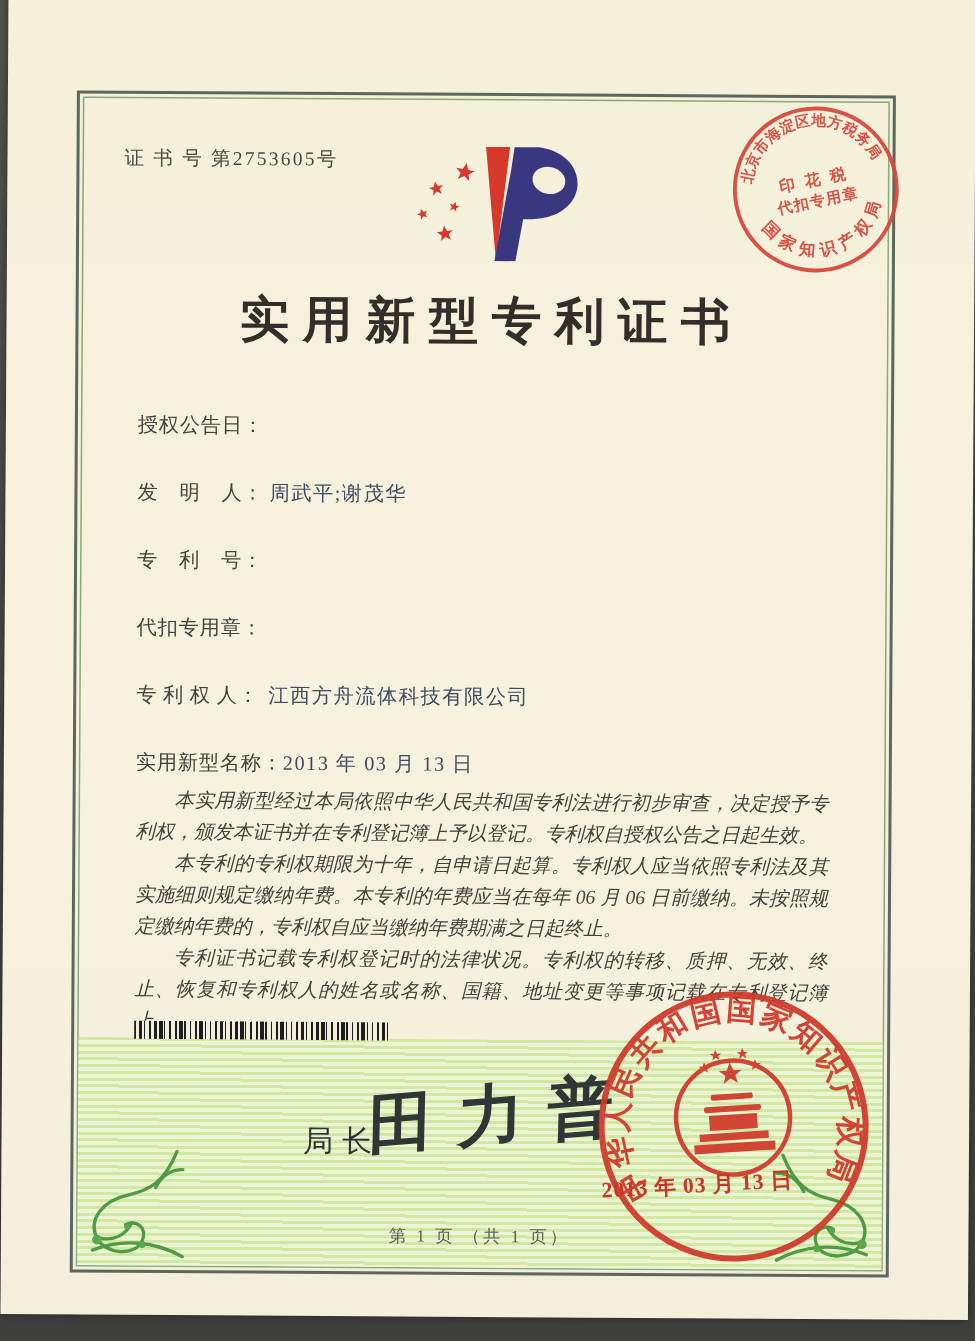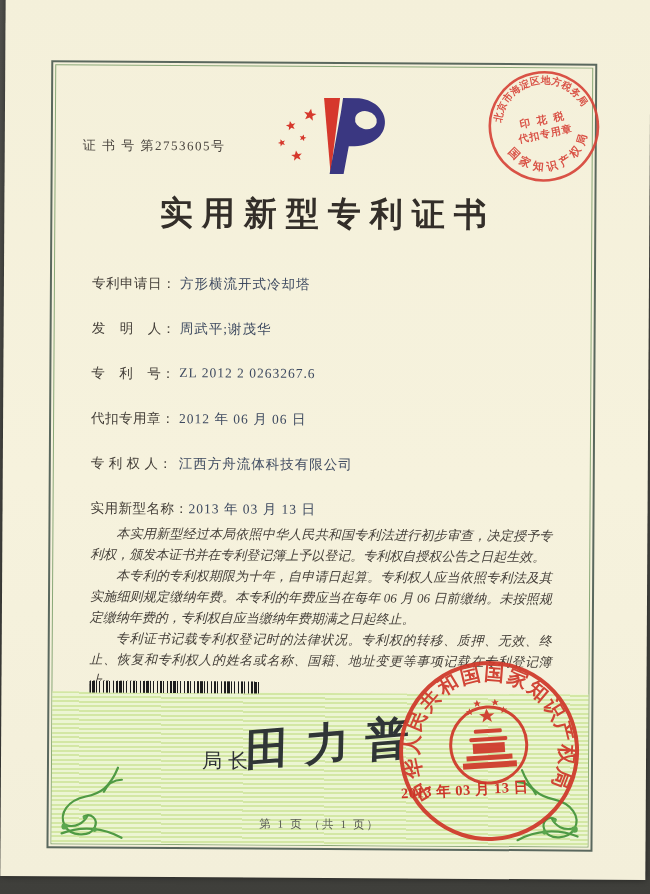--- a/index.html
+++ b/index.html
@@ -24,21 +24,21 @@
   .frame-inner{position:absolute;inset:2px;border:1px solid #8aa878;pointer-events:none;}
   
   .green-band{
     position:absolute;left:3px;right:3px;bottom:3px;height:152px;
     background:repeating-linear-gradient(180deg,#d3e7a4 0px,#d3e7a4 2px,#ecf5d3 2px,#ecf5d3 4.5px);
   }
   .flourish{position:absolute;bottom:0;width:78px;height:82px;}
   .fl-left{left:0;}
   .fl-right{right:0;transform:scaleX(-1);}
   .cert-no{
-    position:absolute;left:30px;top:34px;font-size:13px;letter-spacing:1.5px;color:#4a453f;margin-top:40px;
+    position:absolute;left:30px;top:34px;font-size:13px;letter-spacing:1.5px;color:#4a453f;
   }
   .logo{position:absolute;left:214px;top:30px;width:130px;height:86px;}
   .title{
     position:absolute;left:0;top:128px;width:100%;text-align:center;
     font-size:33px;font-weight:700;letter-spacing:9px;color:#332e29;text-indent:9px;
   }
   .fields{position:absolute;left:40px;top:212px;width:470px;}
   .field-row{display:flex;height:21px;margin-bottom:24px;font-size:13.5px;}
   .field-label{min-width:88px;white-space:nowrap;color:#443f39;letter-spacing:.5px;}
   .field-value{color:#3e4a60;letter-spacing:1px;white-space:nowrap;}
@@ -130,34 +130,31 @@
           <polygon points="57,4 73,4 64,80"></polygon>
         </g>
         <path d="M76,4 L92,4 C127,8 128,50 88,52 L82,52 L77,80 L63,80 L74,18 Z" fill="#3a3781"></path>
         <ellipse cx="99" cy="26" rx="11" ry="9" transform="rotate(12 99 26)" fill="#f4f0da"></ellipse>
       </svg>
 
       <div class="title">实用新型专利证书</div>
 
       <div class="fields">
         <div class="field-row">
-          <span class="field-label">专利申请日：</span>
-          <span class="field-value">方形横流开式冷却塔</span>
+          <span class="field-label">授权公告日：</span>
         </div>
         <div class="field-row">
           <span class="field-label">发　明　人：</span>
           <span class="field-value">周武平;谢茂华</span>
         </div>
         <div class="field-row">
           <span class="field-label">专　利　号：</span>
-          <span class="field-value">ZL 2012 2 0263267.6</span>
         </div>
         <div class="field-row">
           <span class="field-label">代扣专用章：</span>
-          <span class="field-value">2012 年 06 月 06 日</span>
         </div>
         <div class="field-row">
           <span class="field-label">专 利 权 人：</span>
           <span class="field-value">江西方舟流体科技有限公司</span>
         </div>
         <div class="field-row">
           <span class="field-label">实用新型名称：</span>
           <span class="field-value">2013 年 03 月 13 日</span>
         </div>
       </div>

